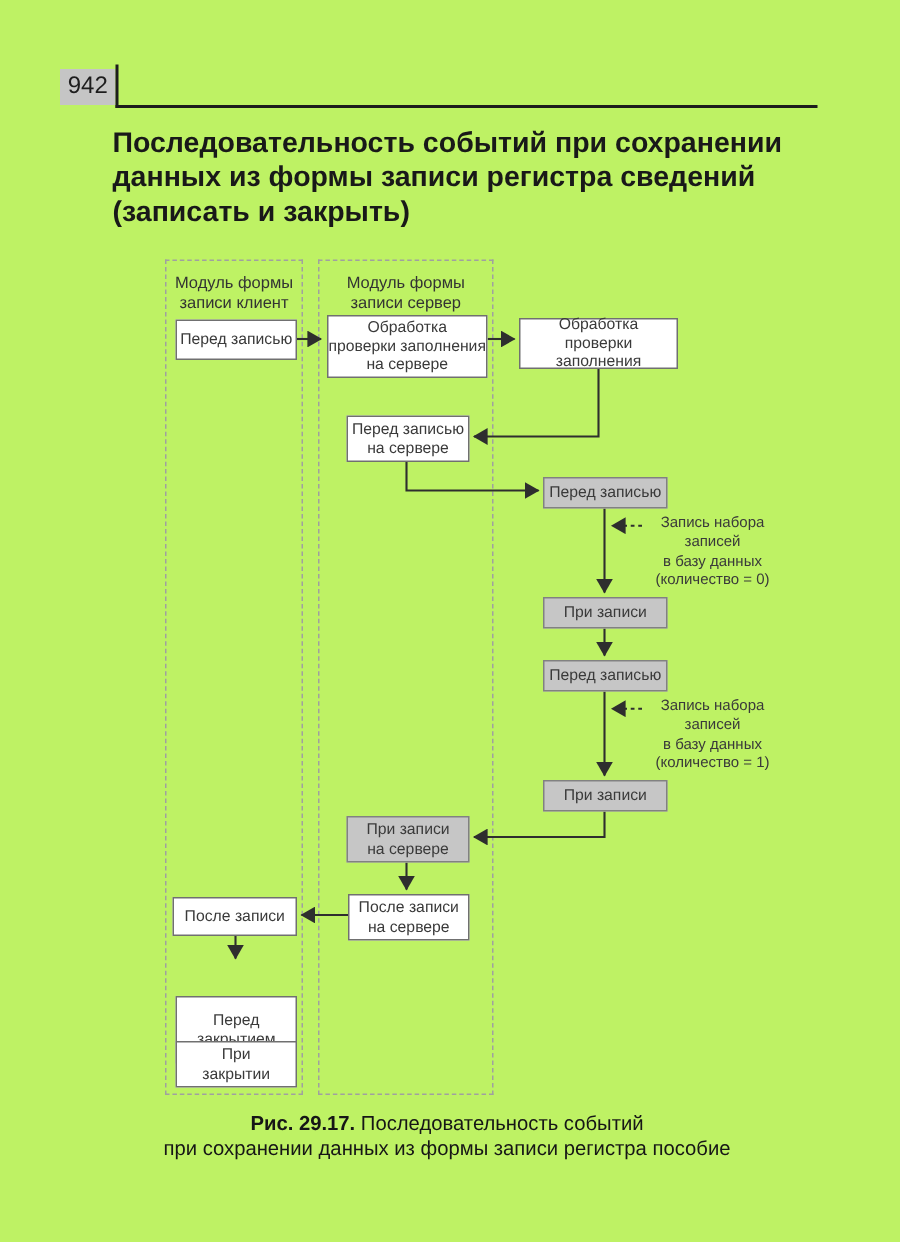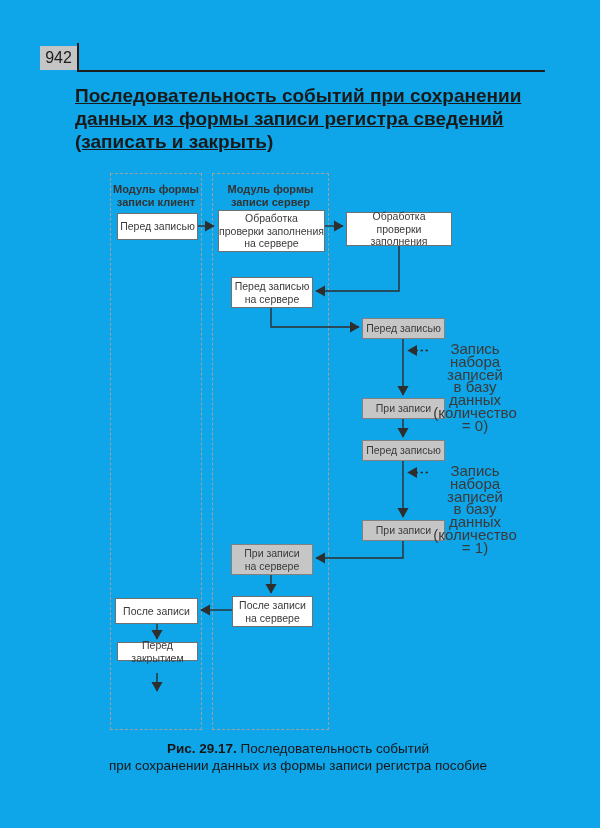--- a/index.html
+++ b/index.html
@@ -1,40 +1,40 @@
 <!DOCTYPE html>
 <html><head>
 <meta charset="utf-8">
 <style>
   html,body{margin:0;padding:0;background:#ffffff;}
-  .page{position:relative;width:600px;height:828px;background:#0ea5e9;overflow:hidden;
+  .page{position:relative;width:600px;height:828px;background:#bef264;overflow:hidden;
         font-family:"Liberation Sans", sans-serif;color:#222;}
   .pre{white-space:pre-line;}
 
   
   .pnum{position:absolute;left:40px;top:46px;width:37px;height:24px;background:#c5c5c5;
         display:flex;align-items:center;justify-content:center;font-size:16px;color:#1d1d1d;}
   .pnum-divider{position:absolute;left:77px;top:43px;width:2px;height:29px;background:#1d1d1d;}
   .running-header{position:absolute;left:91px;top:51px;font-size:13px;color:#3a3a3a;letter-spacing:.2px;}
   .header-rule{position:absolute;left:77px;top:70px;width:468px;height:2px;background:#1d1d1d;}
 
   
   .title{position:absolute;left:75px;top:84px;margin:0;width:470px;font-size:19px;line-height:23px;
-         font-weight:700;color:#191919;text-decoration:underline;}
+         font-weight:700;color:#191919;}
 
   
   .diagram{position:absolute;left:0;top:0;width:600px;height:828px;}
   .col{position:absolute;border:1px dashed #a0a0a0;box-sizing:border-box;}
-  .col-h{margin-top:9px;text-align:center;font-size:11px;line-height:13px;font-weight:700;color:#333;}
+  .col-h{margin-top:9px;text-align:center;font-size:11px;line-height:13px;font-weight:400;color:#333;}
   .node{position:absolute;box-sizing:border-box;border:1px solid #707070;background:#ffffff;
         display:flex;align-items:center;justify-content:center;text-align:center;
         font-size:10.5px;line-height:12.5px;color:#3a3a3a;}
   .node.gray{background:#c6c6c6;border-color:#818181;}
   .connectors{position:absolute;left:0;top:0;}
-  .ann{position:absolute;width:94px;text-align:center;font-size:15px;line-height:12.8px;color:#3a3a3a;}
+  .ann{position:absolute;width:94px;text-align:center;font-size:10px;line-height:12.8px;color:#3a3a3a;}
 
   
   .caption{position:absolute;left:0;top:740px;width:596px;text-align:center;
            font-size:13.5px;line-height:17px;color:#161616;}
   .caption .b{font-weight:700;}
 </style>
 </head>
 <body>
 
 <div class="page">
@@ -92,22 +92,24 @@
 на сервере</div>
     <div class="node gray pre" style="left:362px;top:318px;width:83px;height:21px">Перед записью</div>
     <div class="node gray pre" style="left:362px;top:398px;width:83px;height:21px">При записи</div>
     <div class="node gray pre" style="left:362px;top:440px;width:83px;height:21px">Перед записью</div>
     <div class="node gray pre" style="left:362px;top:520px;width:83px;height:21px">При записи</div>
     <div class="node gray pre" style="left:231px;top:544px;width:82px;height:31px">При записи
 на сервере</div>
     <div class="node pre" style="left:232px;top:596px;width:81px;height:31px">После записи
 на сервере</div>
     <div class="node pre" style="left:115px;top:598px;width:83px;height:26px">После записи</div>
-    <div class="node pre" style="left:117px;top:642px;width:81px;height:19px">Перед
+    <div class="node pre" style="left:117px;top:664px;width:81px;height:45px">Перед
 закрытием</div>
+    <div class="node pre" style="left:117px;top:694px;width:81px;height:31px">При
+закрытии</div>
 
     <div class="ann pre" style="left:428px;top:343px">Запись набора
 записей
 в базу данных
 (количество = 0)</div>
     <div class="ann pre" style="left:428px;top:465px">Запись набора
 записей
 в базу данных
 (количество = 1)</div>
   </div>

